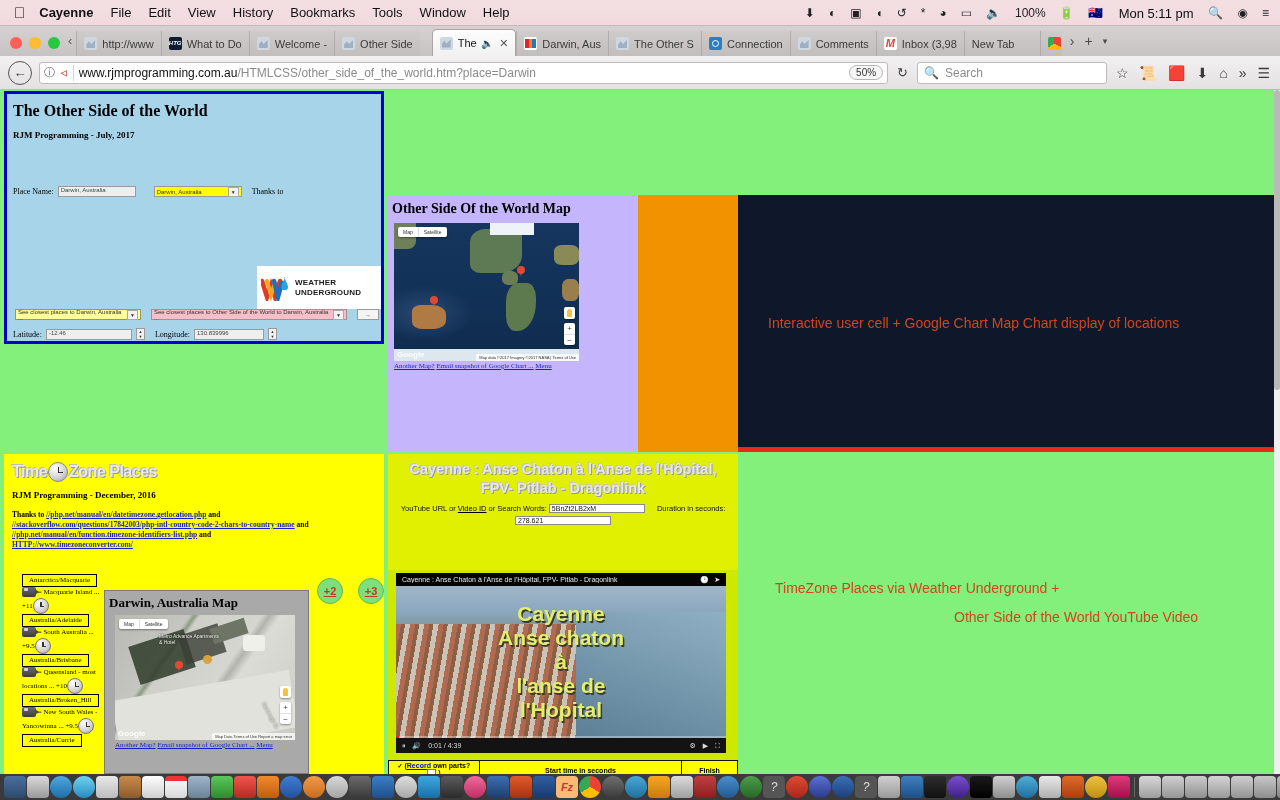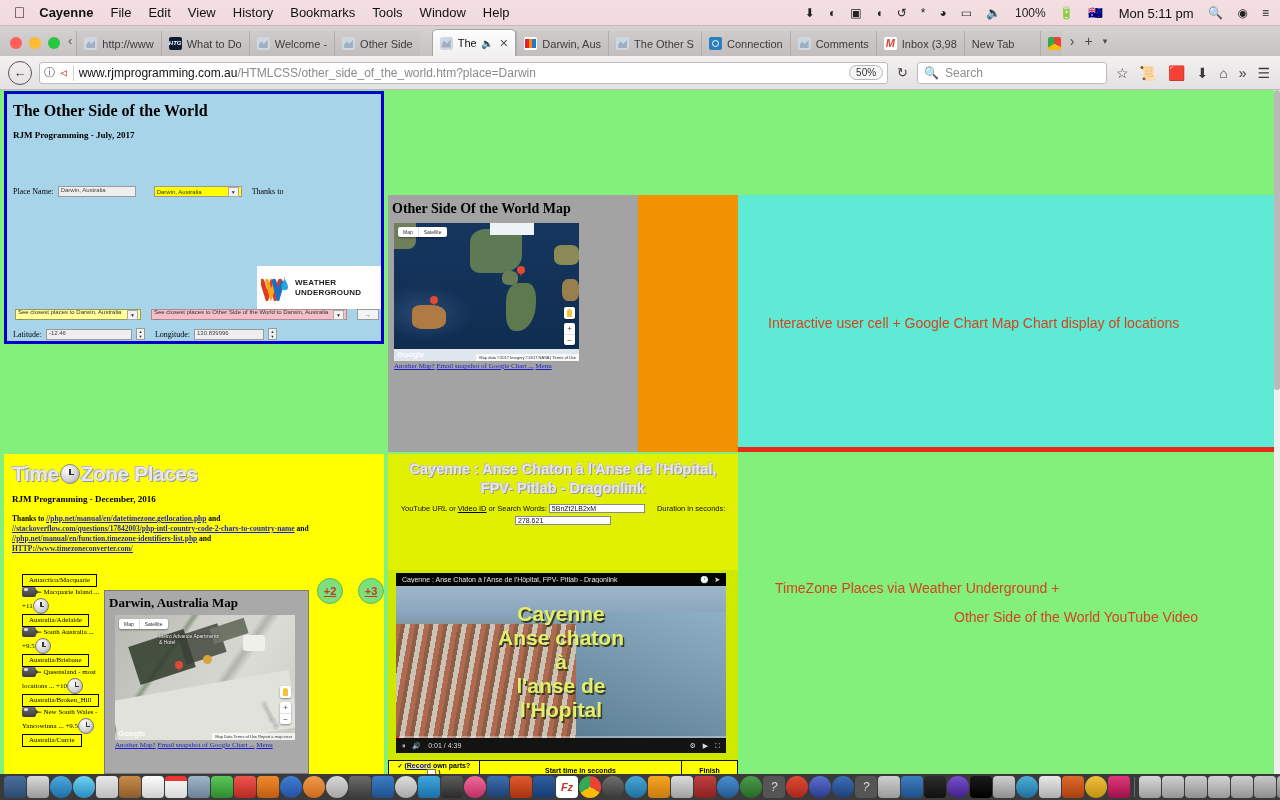--- a/index.html
+++ b/index.html
@@ -99,21 +99,21 @@
   .formrow { position:absolute; font-family:"Liberation Serif", serif; font-size:8px; color:#000; display:flex; align-items:center; gap:4px; }
   .tinput { font-size:6px; font-family:"Liberation Sans",sans-serif; border:1px solid #9a9a9a; background:#eeeeee; height:11px; padding:0 2px; color:#444; }
   .tsel { font-size:6px; font-family:"Liberation Sans",sans-serif; border:1px solid #9a9a9a; height:11px; padding:0 2px; color:#333; display:flex; align-items:center; justify-content:space-between; }
   .tsel .arrow { border:1px solid #aaa; background:#f2f2f2; font-size:5px; padding:0 2px; margin-left:3px; line-height:8px;}
   .spin { display:inline-flex; flex-direction:column; border:1px solid #9a9a9a; background:#f0f0f0; width:9px; height:12px; font-size:4px; align-items:center; justify-content:space-around; line-height:4px; color:#333;}
   #wulogo { position:absolute; left:250px; top:172px; width:132px; height:43px; background:#fff; display:flex; align-items:center; gap:4px; padding-left:4px; }
   #wulogo .wumark { width:30px; height:26px; position:relative; }
   #wulogo .wutext { font-size:8px; font-weight:bold; color:#1b1b1b; line-height:10px; letter-spacing:0.2px;}
 
   
-  #greypanel { left:388px; top:105px; width:250px; height:257px; background:#a3a3a3; }
+  #greypanel { left:388px; top:105px; width:250px; height:257px; background:#c4b5fd; }
   #greypanel h2 { margin:6px 0 0 4px; font-family:"Liberation Serif",serif; font-size:14px; font-weight:bold; color:#000; }
   .gmap { position:relative; margin:6px 0 0 6px; width:185px; height:138px; background:#12305e; overflow:hidden; }
   .gmap .ocean { position:absolute; inset:0; background:
       radial-gradient(ellipse 70px 40px at 30px 90px,#2b4a73 0%, transparent 70%),
       linear-gradient(180deg,#16365f,#123055 60%,#0f2c4e); }
   .land { position:absolute; background:#4e6b46; }
   .mapctl { position:absolute; left:4px; top:4px; display:flex; background:#fff; border-radius:2px; font-size:5px; color:#333; box-shadow:0 1px 2px rgba(0,0,0,.4); }
   .mapctl span { padding:2px 5px; }
   .mapctl span + span { border-left:1px solid #ddd; }
   .pin { position:absolute; width:8px; height:11px; }
@@ -125,27 +125,27 @@
   .pegman { position:absolute; right:4px; bottom:42px; width:11px; height:12px; background:#fff; border-radius:2px; box-shadow:0 1px 2px rgba(0,0,0,.4); display:flex; align-items:center; justify-content:center;}
   .pegman i { width:5px;height:8px;background:#f5c33b;border-radius:3px 3px 1px 1px; display:block;}
   .gwm { position:absolute; left:3px; bottom:2px; color:#fff; font-size:8px; font-weight:bold; opacity:.9; font-family:"Liberation Sans",sans-serif;}
   .attrib { position:absolute; right:0; bottom:0; background:rgba(255,255,255,.72); font-size:4px; color:#333; padding:1px 3px; white-space:nowrap;}
   .maplinks { font-size:7px; margin: 1px 0 0 6px; font-family:"Liberation Serif",serif;}
   .maplinks a { color:#1c1ccc; text-decoration:underline; }
 
   #orangepanel { left:638px; top:105px; width:100px; height:257px; background:#f39200; }
 
   
-  #greenTop { left:738px; top:105px; width:540px; height:252px; background:#5eead4; }
+  #greenTop { left:738px; top:105px; width:540px; height:252px; background:#0f172a; }
   #redline { left:738px; top:357px; width:540px; height:5px; background:#e8291a; }
   .annot { color:#d2451e; font-size:14px; font-family:"Liberation Sans",sans-serif; }
 
   
   #yellowpanel { left:4px; top:364px; width:380px; height:116px; background:#ffff00; }
-  #tzTitle { margin: 8px 0 0 8px; font-size:21px; font-weight:bold; color:#e8e8e8; text-shadow:1px 1px 0 #999, -1px -1px 0 #bbb; font-family:"Liberation Sans",sans-serif; letter-spacing:-0.5px; display:flex; align-items:center;}
+  #tzTitle { margin: 8px 0 0 8px; font-size:16px; font-weight:bold; color:#e8e8e8; text-shadow:1px 1px 0 #999, -1px -1px 0 #bbb; font-family:"Liberation Sans",sans-serif; letter-spacing:-0.5px; display:flex; align-items:center;}
   .clockglyph { width:20px; height:20px; border-radius:50%; background:radial-gradient(circle at 35% 30%, #fff, #cfcfcf 60%, #9a9a9a); border:1px solid #888; position:relative; margin:0 1px; display:inline-block;}
   .clockglyph:before{content:"";position:absolute;left:49%;top:22%;width:1.5px;height:30%;background:#333;}
   .clockglyph:after{content:"";position:absolute;left:49%;top:48%;width:26%;height:1.5px;background:#333;}
   #yellowpanel .sub2 { margin:8px 0 0 8px; font-family:"Liberation Serif",serif; font-size:9px; font-weight:bold; }
   #thanks { margin:10px 0 0 8px; font-family:"Liberation Serif",serif; font-size:7.5px; font-weight:bold; line-height:10px; color:#000; }
   #thanks a { color:#1c1ccc; text-decoration:underline; }
 
   
   #tzlistwrap { left:4px; top:480px; width:380px; height:204px; background:#ffff00; }
   #tzlist { position:absolute; left:18px; top:4px; width:86px; height:198px; background:#ffff00; font-family:"Liberation Serif",serif; font-size:7px; line-height:11px; color:#000; overflow:hidden;}
@@ -586,21 +586,21 @@
   <i class="dicon" style="background:linear-gradient(#d8d8d8,#a5a5a5);border-radius:50%;"></i>
   <i class="dicon" style="background:linear-gradient(#6a6a6a,#3a3a3a);"></i>
   <i class="dicon" style="background:linear-gradient(#3b7ec6,#1f4f8c);"></i>
   <i class="dicon" style="background:linear-gradient(#dedede,#a8a8a8);border-radius:50%;"></i>
   <i class="dicon" style="background:linear-gradient(#3fa7e0,#1a6fa5);"></i>
   <i class="dicon" style="background:linear-gradient(#5c5c5c,#2b2b2b);"></i>
   <i class="dicon" style="background:linear-gradient(#f06a9a,#bf2e64);border-radius:50%;"></i>
   <i class="dicon" style="background:linear-gradient(#3d6fb0,#1d3f70);"></i>
   <i class="dicon" style="background:linear-gradient(#e05b2c,#a8320e);"></i>
   <i class="dicon" style="background:linear-gradient(#2f5fa0,#173a70);"></i>
-  <i class="dicon" style="background:#ffffff;color:#c0392b;font-size:11px;font-weight:bold;text-align:center;line-height:22px;font-family:'Liberation Sans',sans-serif;">Fz</i>
+  <i class="dicon" style="background:#fdba74;color:#c0392b;font-size:11px;font-weight:bold;text-align:center;line-height:22px;font-family:'Liberation Sans',sans-serif;">Fz</i>
   <i class="dicon" style="background:conic-gradient(#ea4335 0 33%,#fbbc05 33% 66%,#34a853 66% 100%);border-radius:50%;"></i>
   <i class="dicon" style="background:linear-gradient(#6f6f6f,#3a3a3a);border-radius:50%;"></i>
   <i class="dicon" style="background:linear-gradient(#4aa8d8,#1f6f9e);border-radius:50%;"></i>
   <i class="dicon" style="background:linear-gradient(#f5a623,#c97b0e);"></i>
   <i class="dicon" style="background:linear-gradient(#dcdcdc,#a0a0a0);"></i>
   <i class="dicon" style="background:linear-gradient(#c04040,#8a1f1f);"></i>
   <i class="dicon" style="background:linear-gradient(#4a8fd0,#24588f);border-radius:50%;"></i>
   <i class="dicon" style="background:linear-gradient(#4c9c4c,#256825);border-radius:50%;"></i>
   <i class="dicon" style="background:#555;color:#ddd;font-size:12px;text-align:center;line-height:22px;">?</i>
   <i class="dicon" style="background:linear-gradient(#e04a34,#a7271a);border-radius:50%;"></i>

